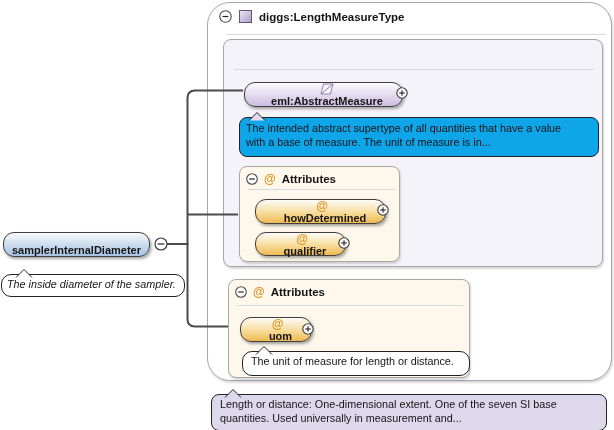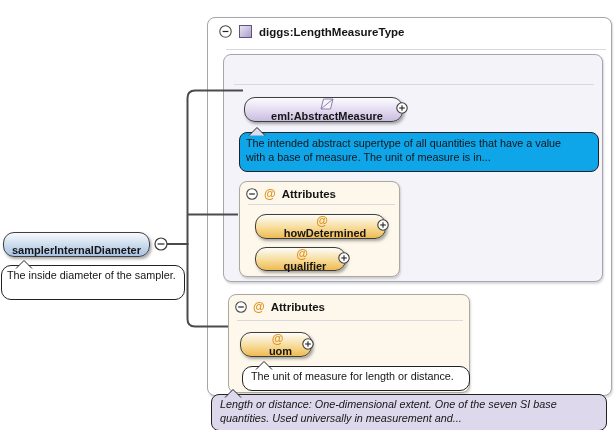--- a/index.html
+++ b/index.html
@@ -6,21 +6,21 @@
   .canvas{
     position:relative;width:614px;height:430px;overflow:hidden;
     font-family:"Liberation Sans","DejaVu Sans",sans-serif;color:#151515;
     background:#fff;
   }
   svg.connectors{position:absolute;left:0;top:0;z-index:6;}
   svg.connectors .wire{stroke:#4b4b4b;stroke-width:2;fill:none;pointer-events:none;}
 
   .box{position:absolute;border:1px solid #a6a6ae;border-radius:8px;
        box-shadow:1px 1.5px 2px rgba(0,0,0,.15);}
-  .outer-box{left:207px;top:17px;width:403px;height:377px;background:#fff;}
+  .outer-box{left:207px;top:2px;width:403px;height:377px;background:#fff;border-radius:23px;}
   .inner-box{left:15px;top:36px;width:378px;height:226px;background:#f5f3fa;}
   .attr-box{background:#fdf8eb;border-color:#aba89e;}
   .attr-box1{left:15px;top:126px;width:159px;height:94px;}
   .attr-box2{left:20px;top:276px;width:240px;height:97px;}
 
   .hdr{position:absolute;display:flex;align-items:center;column-gap:7px;
        font-weight:bold;font-size:11.5px;white-space:nowrap;}
   .sep{position:absolute;height:1px;background:#d9d9dd;}
   .icon{display:inline-flex;align-items:center;justify-content:center;}
   .at-glyph{color:#e0931f;font-weight:bold;font-size:12px;line-height:1;}
@@ -41,22 +41,22 @@
 
   .bubble{position:absolute;border:1px solid #222;border-radius:8px;
           font-size:10.8px;line-height:14px;z-index:4;}
   .bubble .line{display:block;white-space:nowrap;}
   .bubble-purple{background:#0ea5e9;}
   .bubble-white{background:#fff;border-radius:10px;}
   .notch{position:absolute;top:-8px;z-index:5;}
 
   .ann-element{left:15px;top:77px;width:352px;height:35px;padding:3px 0 0 6px;}
   .ann-uom{left:13px;top:71px;width:218px;height:21px;padding:2px 0 0 8px;}
-  .ann-bottom{left:211px;top:394px;width:386px;height:33px;padding:2px 0 0 8px;font-style:italic;}
-  .ann-root{left:1px;top:265px;width:177px;height:19px;padding:2px 0 12px 5px;}
+  .ann-bottom{left:211px;top:394px;width:386px;height:33px;padding:2px 0 0 8px;}
+  .ann-root{left:1px;top:274px;width:177px;height:19px;padding:2px 0 0 5px;font-style:italic;}
 </style>
 </head>
 <body>
 
 <div class="canvas">
 
   <svg class="connectors" width="614" height="430">
     <path class="wire" d="M243 90.5 H195 Q187.5 90.5 187.5 98 V319 Q187.5 326.5 195 326.5 H228"></path>
     <path class="wire" d="M187.5 214.5 H238"></path>
     <path class="wire" d="M167 244 H188.5"></path>

